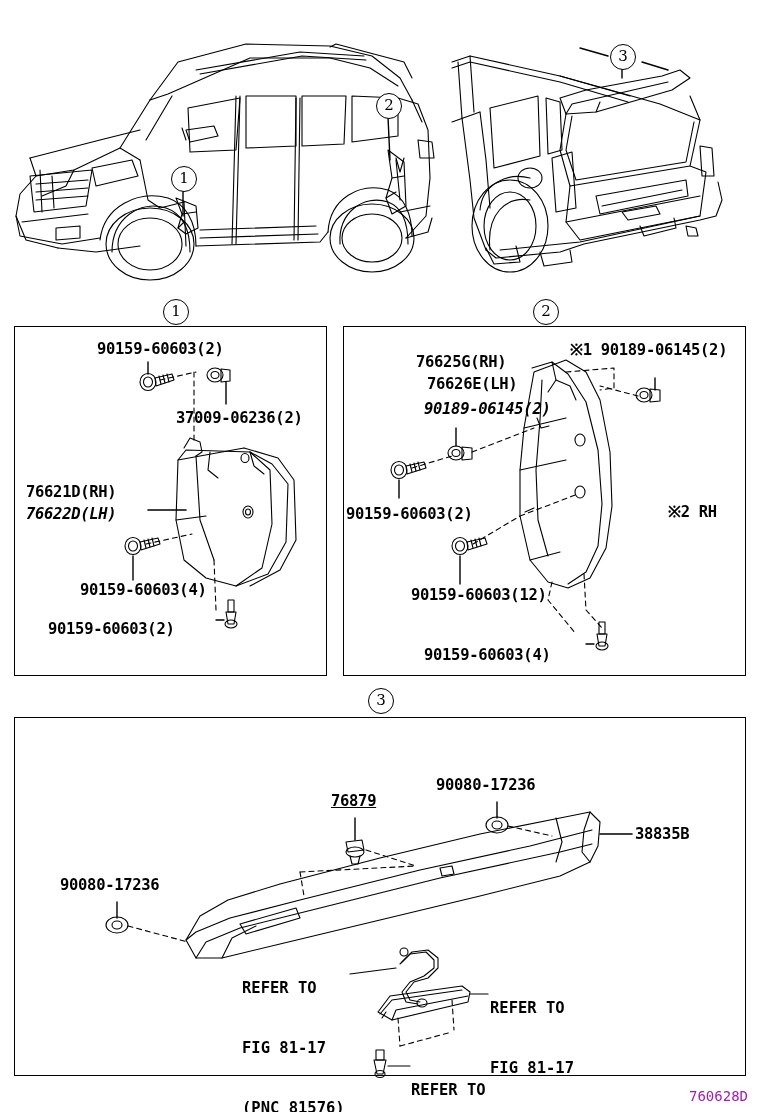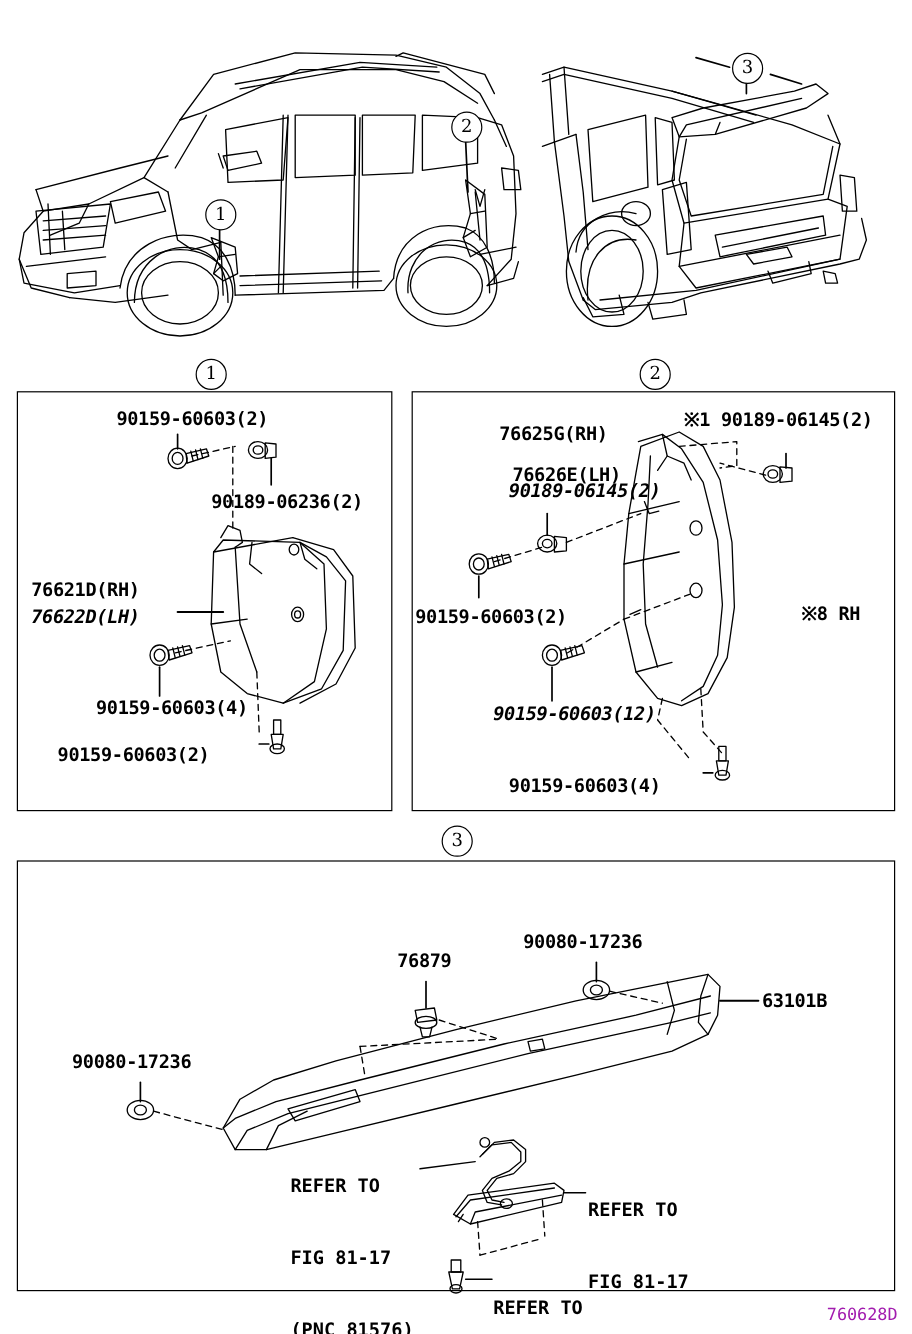--- a/index.html
+++ b/index.html
@@ -397,39 +397,39 @@
 
   <div class="circnum" style="left:163px; top:299px;">1</div>
   <div class="circnum" style="left:533px; top:299px;">2</div>
   <div class="circnum" style="left:368px; top:688px;">3</div>
 
   <div class="panel" style="left:14px; top:326px; width:313px; height:350px;"></div>
   <div class="panel" style="left:343px; top:326px; width:403px; height:350px;"></div>
   <div class="panel" style="left:14px; top:717px; width:732px; height:359px;"></div>
 
   <div class="lbl" style="left:97px; top:340px;">90159-60603(2)</div>
-  <div class="lbl" style="left:176px; top:409px;">90189-06236(2)</div>
+  <div class="lbl" style="left:176px; top:409px;">37009-06236(2)</div>
   <div class="lbl" style="left:26px; top:483px;text-align:right;">76621D(RH)</div>
   <div class="lbl" style="left:26px; top:505px;font-style:italic;">76622D(LH)</div>
   <div class="lbl" style="left:80px; top:581px;">90159-60603(4)</div>
   <div class="lbl" style="left:48px; top:620px;">90159-60603(2)</div>
 
   <div class="lbl" style="left:416px; top:353px;">76625G(RH)</div>
-  <div class="lbl" style="left:427px; top:375px;margin-top:12px;">76626E(LH)</div>
+  <div class="lbl" style="left:427px; top:375px;">76626E(LH)</div>
   <div class="lbl" style="left:570px; top:341px;">※1 90189-06145(2)</div>
   <div class="lbl" style="left:424px; top:400px;font-style:italic;">90189-06145(2)</div>
   <div class="lbl" style="left:346px; top:505px;">90159-60603(2)</div>
-  <div class="lbl" style="left:411px; top:586px;font-style:italic;">90159-60603(12)</div>
+  <div class="lbl" style="left:411px; top:586px;">90159-60603(12)</div>
   <div class="lbl" style="left:424px; top:646px;">90159-60603(4)</div>
-  <div class="lbl" style="left:668px; top:503px;">※8 RH</div>
-
-  <div class="lbl" style="left:331px; top:792px;">76879</div>
+  <div class="lbl" style="left:668px; top:503px;">※2 RH</div>
+
+  <div class="lbl" style="left:331px; top:792px;text-decoration:underline;">76879</div>
   <div class="lbl" style="left:436px; top:776px;">90080-17236</div>
   <div class="lbl" style="left:60px; top:876px;">90080-17236</div>
-  <div class="lbl" style="left:635px; top:825px;">63101B</div>
+  <div class="lbl" style="left:635px; top:825px;">38835B</div>
 
   <div class="refblk" style="left:242px; top:938px;">
     <div>REFER TO</div>
     <div>FIG 81-17</div>
     <div>(PNC 81576)</div>
   </div>
 
   <div class="refblk" style="left:490px; top:958px;">
     <div>REFER TO</div>
     <div>FIG 81-17</div>

